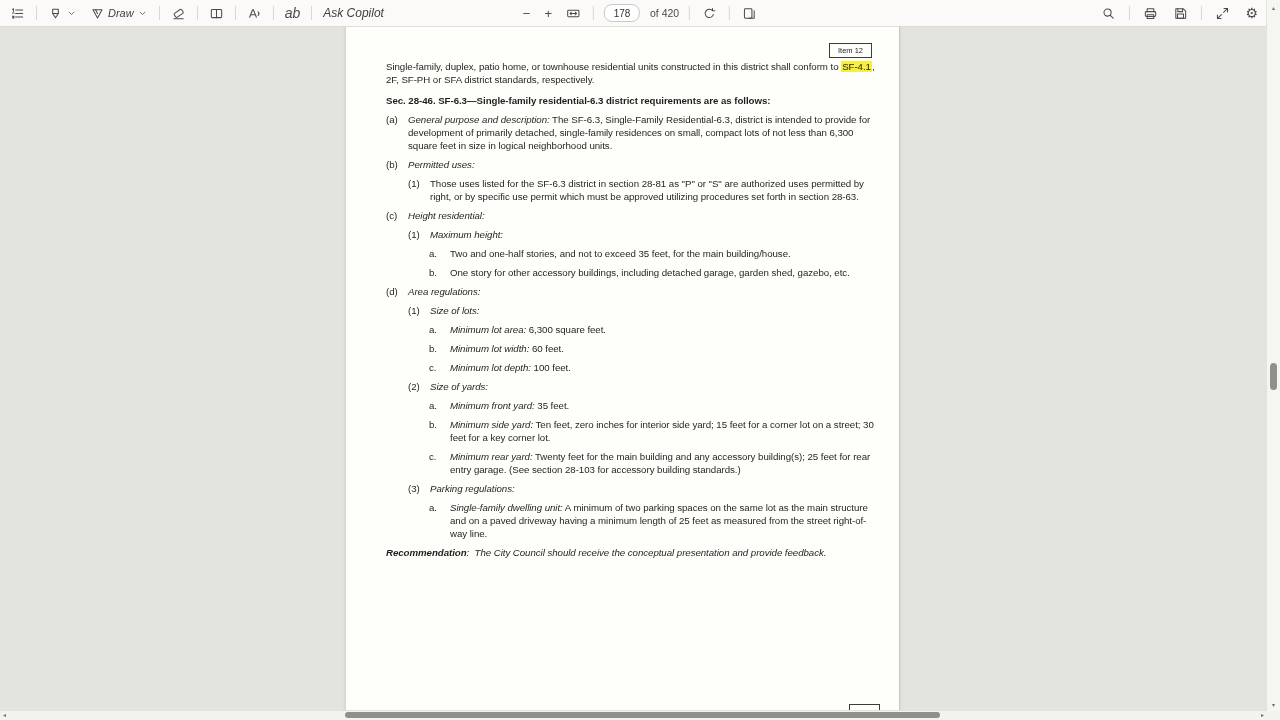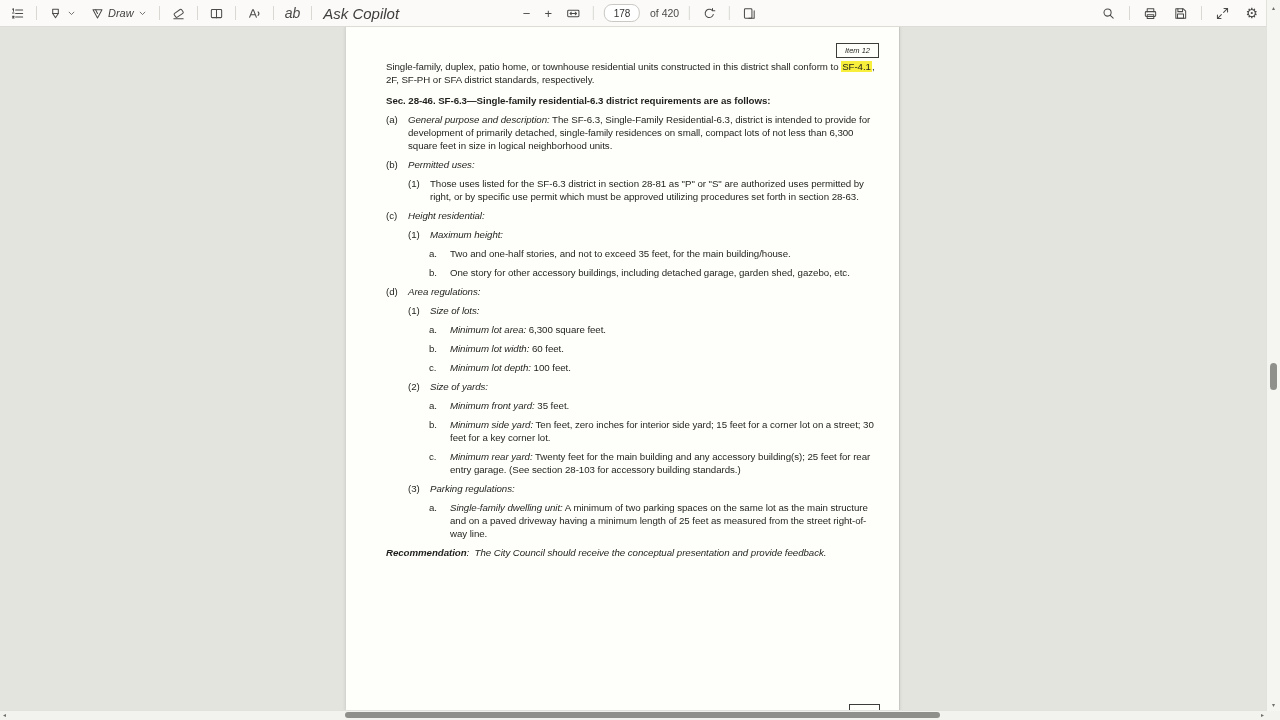--- a/index.html
+++ b/index.html
@@ -23,35 +23,35 @@
   .tb-btn{display:flex;align-items:center;gap:3px;padding:2px 2px;border-radius:3px;cursor:default;}
   .tb-btn svg{display:block;}
   .sep{width:1px;height:14px;background:#d9d8d3;}
   .glyph{font-size:13px;line-height:1;color:#4b4b49;}
   .glyph-small{font-size:14px;line-height:1;color:#4b4b49;}
   .page-input{
     width:34px;height:16px;border:1px solid #c9c8c3;border-radius:8px;background:#fff;
     font-family:"Liberation Sans",sans-serif;font-size:10px;text-align:center;color:#333;padding:0;
   }
   .of-label{font-size:10.5px;color:#4a4a48;}
-  .copilot-label{font-size:15px;color:#3e3e3c;}
+  .copilot-label{font-size:12px;color:#3e3e3c;}
   .draw-label{font-size:11px;color:#3e3e3c;}
   svg.ic{stroke:#4b4b49;fill:none;stroke-width:1.1;stroke-linecap:round;stroke-linejoin:round;}
 
   
   .canvas{position:absolute;top:26px;left:0;width:1280px;height:694px;background:#e4e4df;}
   .pdf-page{
     position:absolute;left:345px;top:0;width:553px;height:694px;
     background:#fefefb;border-left:1px solid #d6d6d1;border-right:1px solid #c9c9c4;
     box-shadow:0 0 3px rgba(0,0,0,0.10);
   }
   .item-badge{
-    position:absolute;top:17px;right:20px;
+    position:absolute;top:17px;right:27px;
     border:1px solid #3c3c3a;background:#fefefb;
-    padding:2px 8px;font-size:7.5px;font-style:italic;color:#262624;
+    padding:2px 8px;font-size:7.5px;color:#262624;
   }
   .next-page-badge{
     position:absolute;left:503px;top:678px;width:29px;height:14px;
     border:1px solid #3c3c3a;background:#fefefb;
   }
   .doc{
     position:absolute;left:40px;top:34px;width:489px;
     font-size:9.7px;line-height:13px;color:#1f1f1d;letter-spacing:-0.05px;
   }
   .doc .h{font-weight:bold;margin:0 0 6px 0;}

